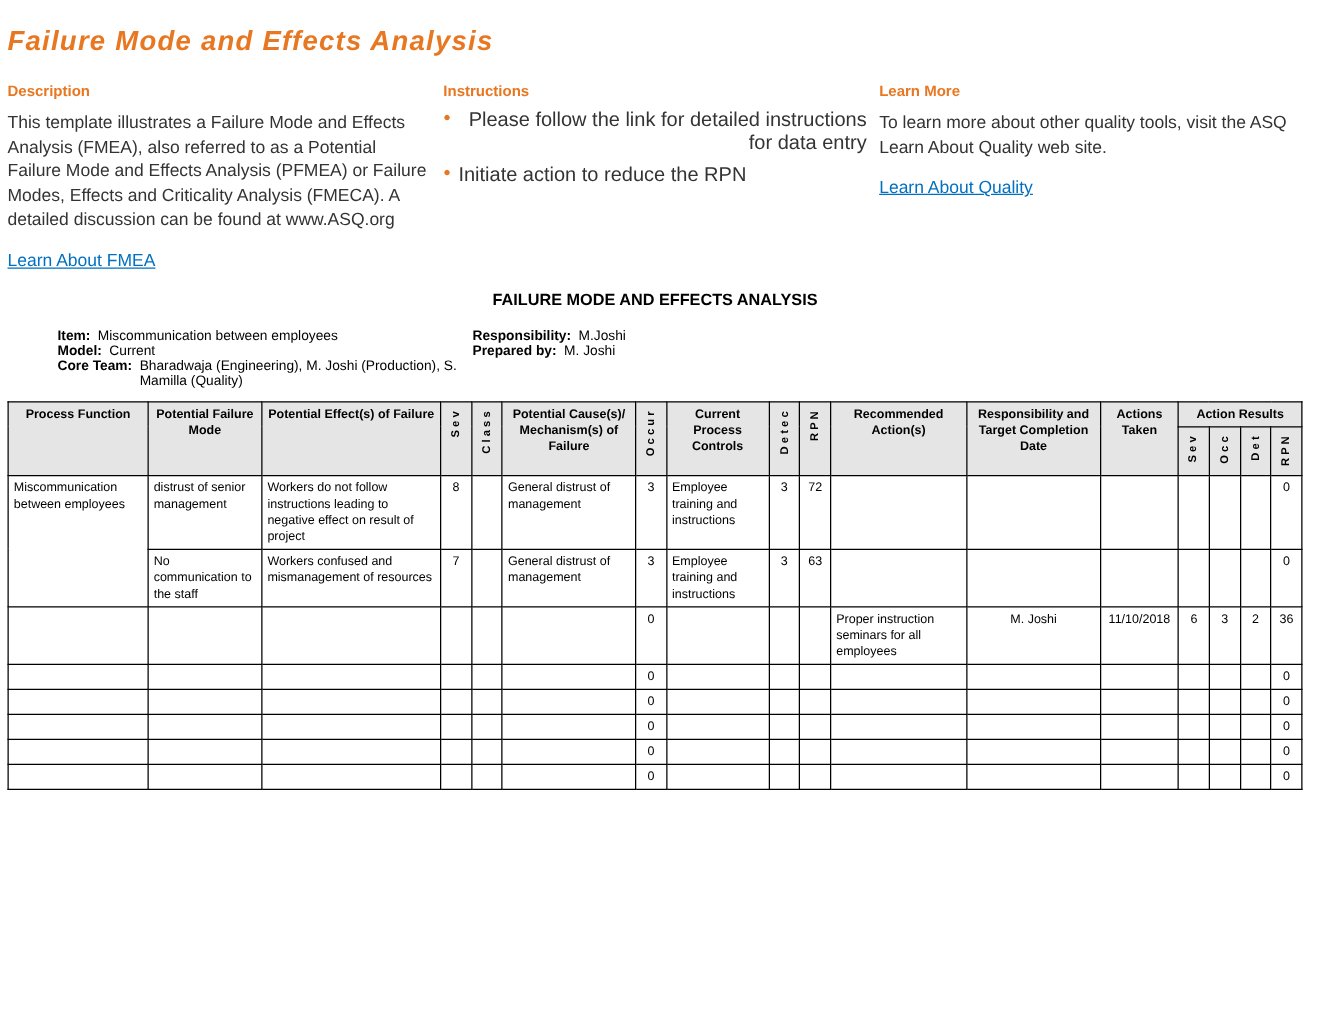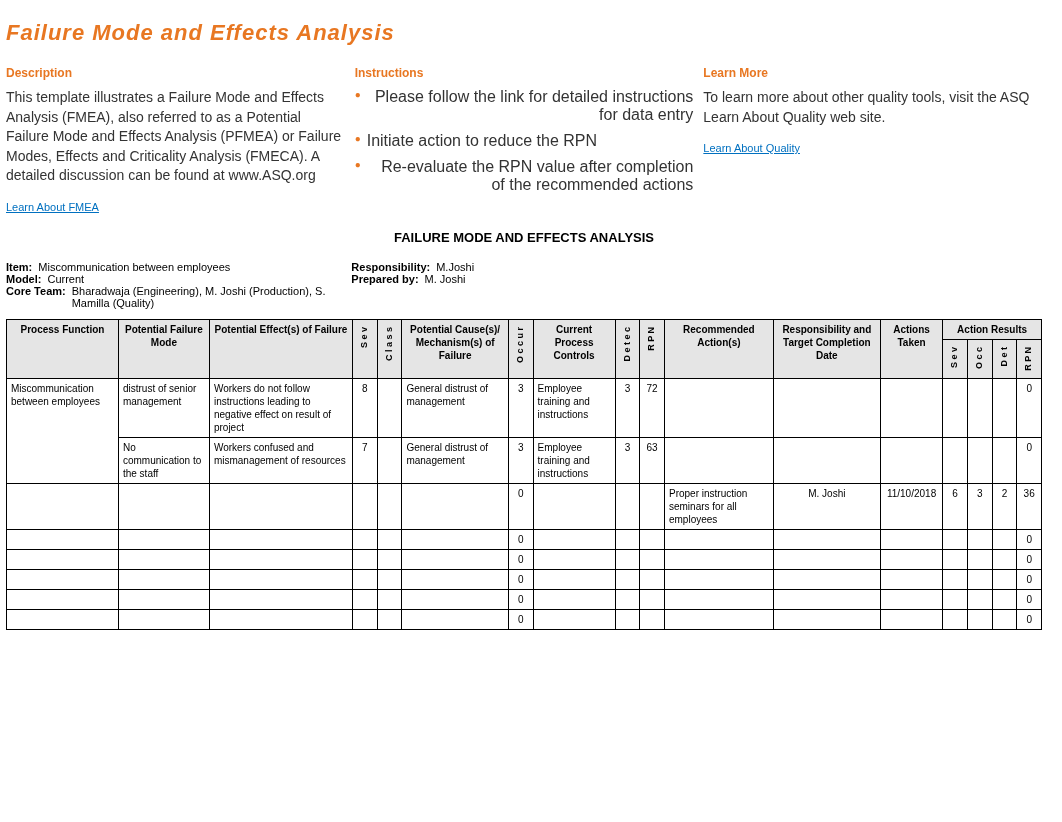--- a/index.html
+++ b/index.html
@@ -53,37 +53,38 @@
     .bullet-list li::before {
       content: "●";
       color: #e87722;
       margin-right: 6px;
       flex-shrink: 0;
       font-size: 10px;
       margin-top: 1px;
     }
     .learn-link {
       color: #0070c0;
-      font-size: 11px;
+      font-size: 14px;
       text-decoration: underline;
       cursor: pointer;
     }
     .fmea-title-bar {
       text-align: center;
       font-weight: bold;
       font-size: 13px;
       margin-bottom: 10px;
       padding: 6px;
     }
     .meta-grid {
       display: grid;
       grid-template-columns: 1fr 1fr 1fr;
       font-size: 11px;
       margin-bottom: 10px;
       gap: 0;
+      margin-left: 40px;
     }
     .meta-row {
       display: flex;
       gap: 6px;
     }
     .meta-label {
       font-weight: bold;
       white-space: nowrap;
     }
     .main-table {
@@ -138,21 +139,20 @@
       <div class="header-section-title">Description</div>
       <p>This template illustrates a Failure Mode and Effects Analysis (FMEA), also referred to as a Potential Failure Mode and Effects Analysis (PFMEA) or Failure Modes, Effects and Criticality Analysis (FMECA). A detailed discussion can be found at www.ASQ.org</p>
       <br>
       <span class="learn-link">Learn About FMEA</span>
     </div>
     <div class="header-section">
       <div class="header-section-title">Instructions</div>
       <ul class="bullet-list">
         <li>Please follow the link for detailed instructions for data entry</li>
         <li>Initiate action to reduce the RPN</li>
-        <li>Re-evaluate the RPN value after completion of the recommended actions</li>
       </ul>
     </div>
     <div class="header-section">
       <div class="header-section-title">Learn More</div>
       <p>To learn more about other quality tools, visit the ASQ Learn About Quality web site.</p>
       <br>
       <span class="learn-link">Learn About Quality</span>
     </div>
   </div>
 

